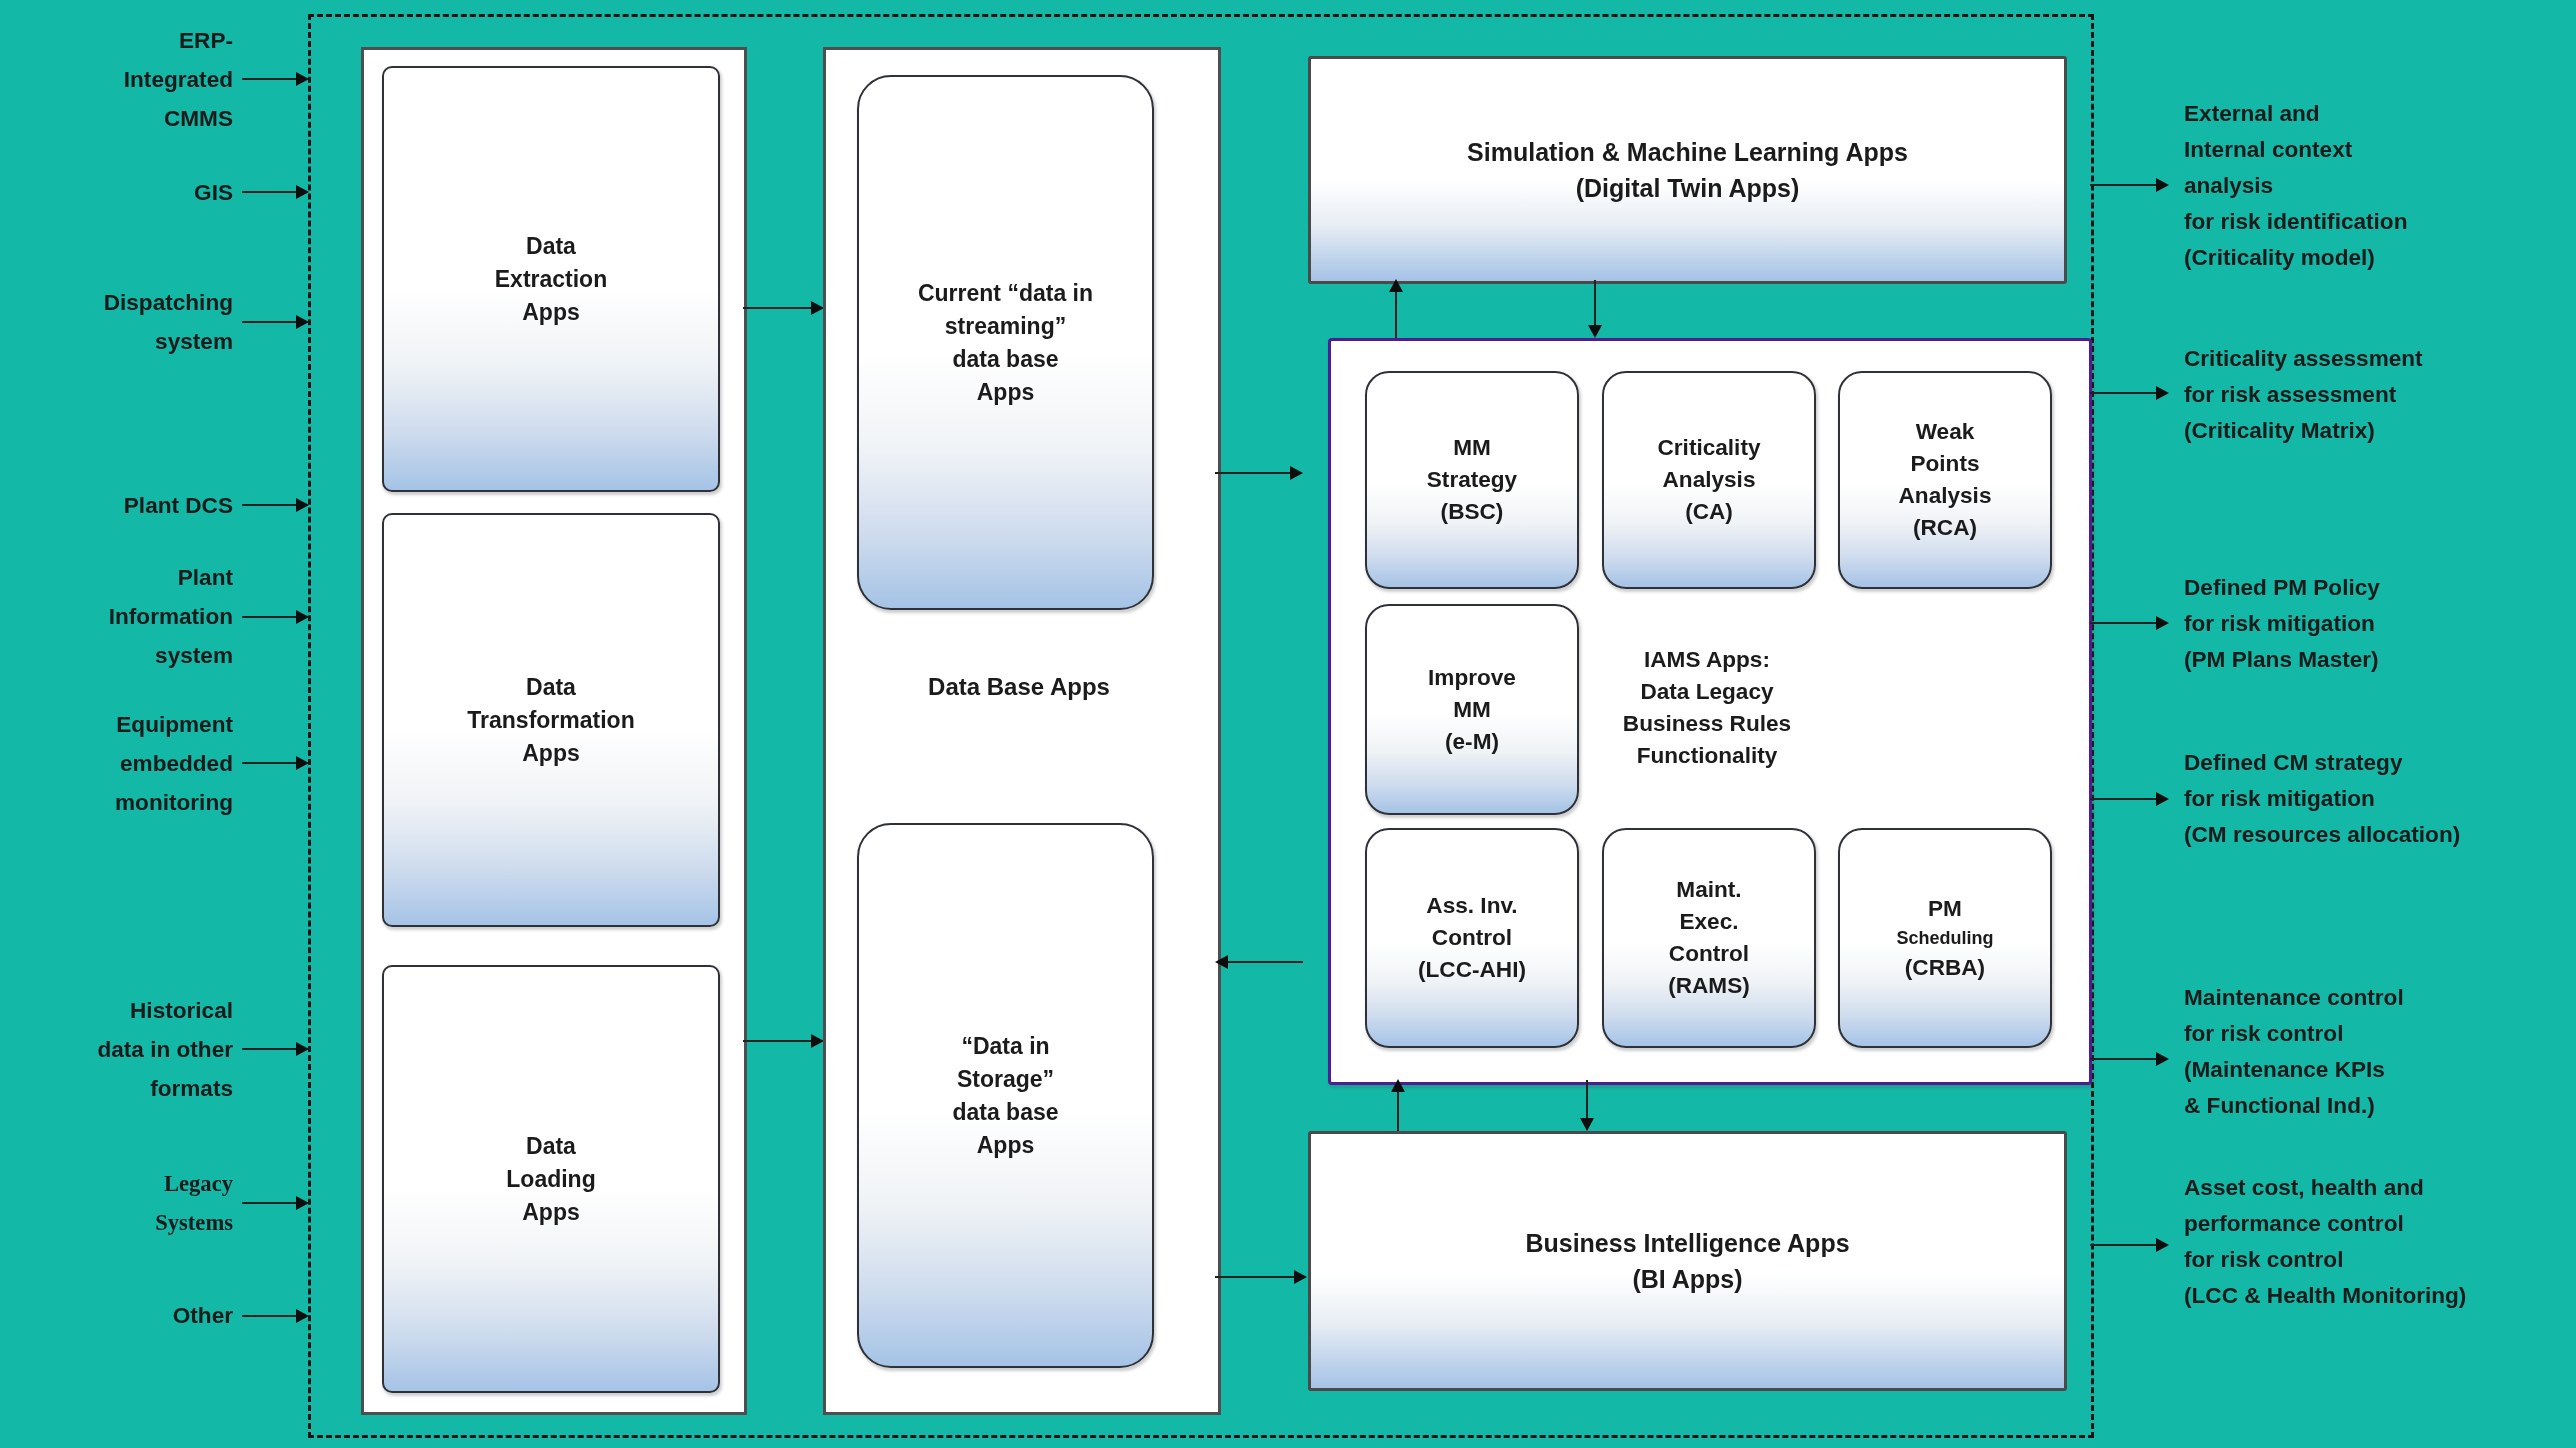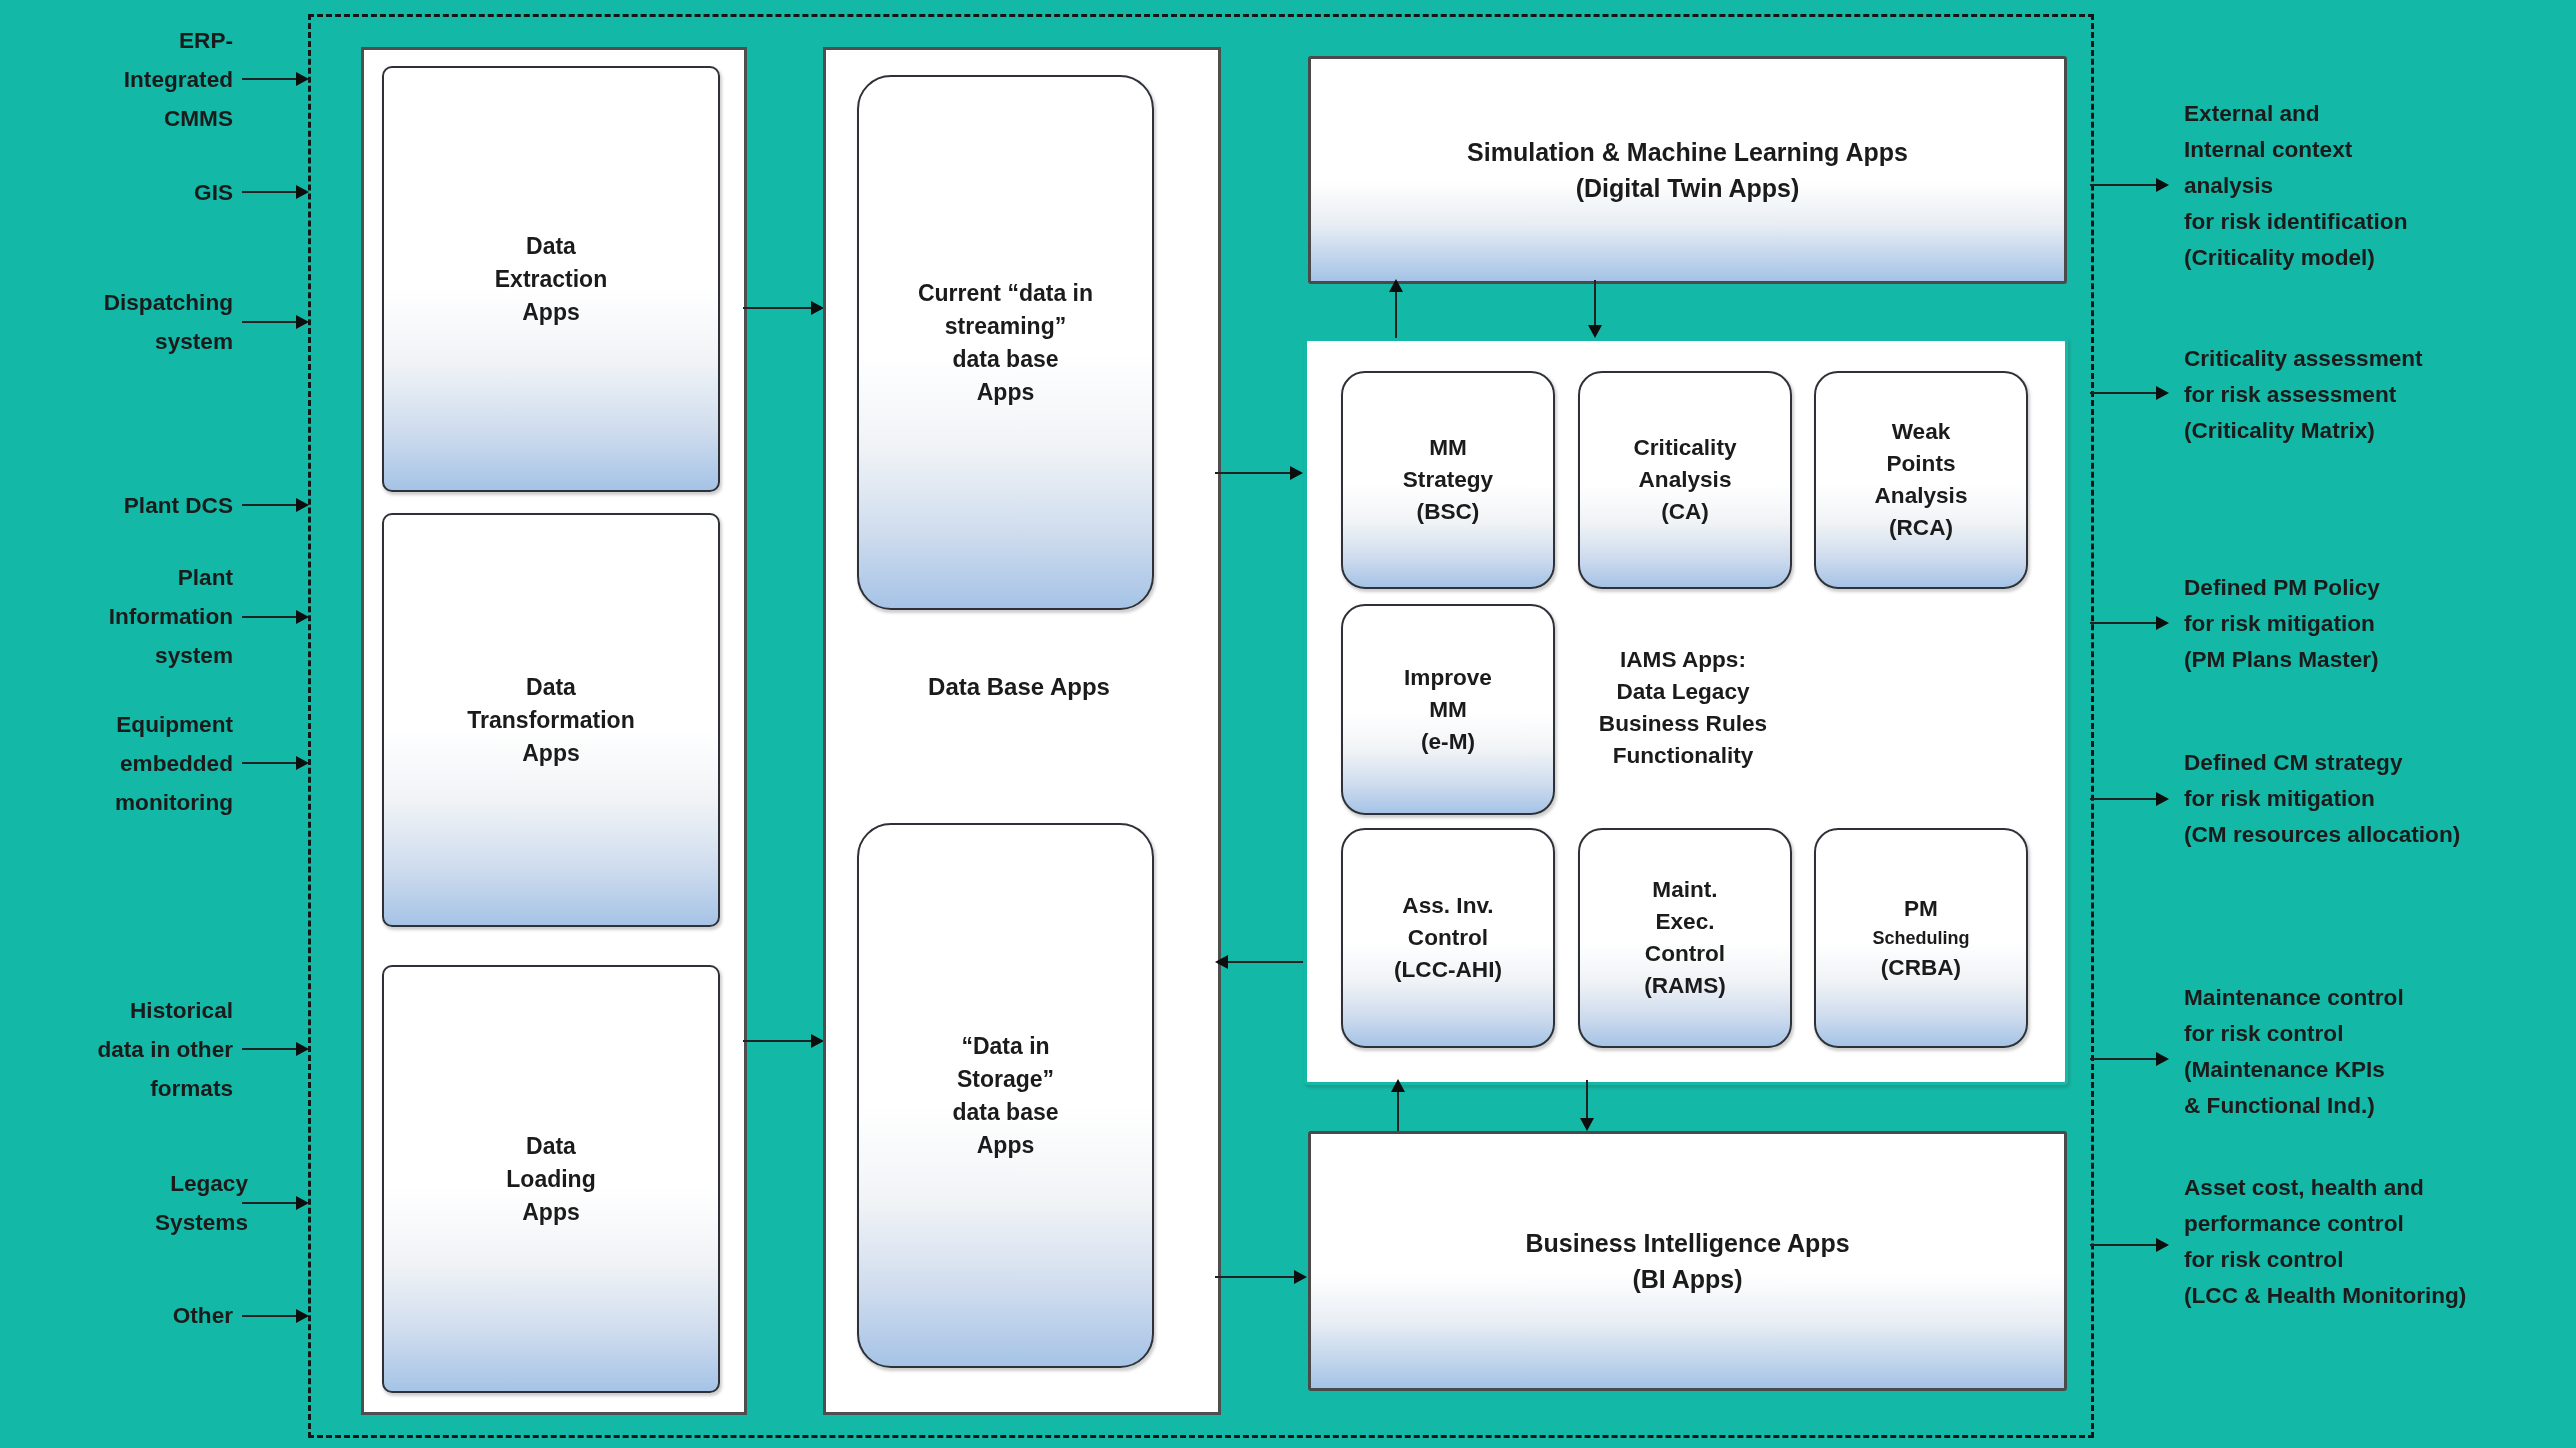--- a/index.html
+++ b/index.html
@@ -25,22 +25,23 @@
   .r32{border-radius:24px;}
   
   .wide-box{
     border:3.8px solid #4a4a4a;border-radius:3px;
     background:linear-gradient(180deg,#ffffff 0%,#ffffff 55%,#e9eef4 74%,#a5c3e6 100%);
     display:flex;align-items:center;justify-content:center;text-align:center;
     font-weight:700;font-size:25px;line-height:36px;
   }
   
   .iams{
-    border:3px solid #14b8a6;border-radius:4px;background:#ffffff;
+    border:3px solid #4c1d95;border-radius:4px;background:#ffffff;
     box-shadow:1.5px 2.3px 3px rgba(60,60,60,0.2);
+    margin-left:24px;
   }
   .box-label{font-size:23px;line-height:33px;font-weight:700;}
   .grid-label{font-size:22.6px;line-height:32px;font-weight:700;}
   .input-label{
     font-size:22.6px;line-height:39px;font-weight:700;text-align:right;
     transform:translateY(-50%);
   }
   .output-label{
     font-size:22.6px;line-height:36px;font-weight:600;text-align:left;
     transform:translateY(-50%);
@@ -86,21 +87,21 @@
   <div class="abs input-label bind-text" style="left:0;width:233px;top:505px;">Plant DCS</div>
   <div class="abs input-label bind-text" style="left:0;width:233px;top:616px;">Plant
 Information
 system</div>
   <div class="abs input-label bind-text" style="left:0;width:233px;top:763px;">Equipment
 embedded
 monitoring</div>
   <div class="abs input-label bind-text" style="left:0;width:233px;top:1049px;">Historical
 data in other
 formats</div>
-  <div class="abs input-label bind-text" style="left:15px;width:233px;top:1203px;">Legacy
+  <div class="abs input-label bind-text" style="left:0;width:233px;top:1203px;font-family:Liberation Serif, serif;">Legacy
 Systems</div>
   <div class="abs input-label bind-text" style="left:0;width:233px;top:1315px;">Other</div>
 
   <div class="arrow h head-r" style="left:242px;top:78px;width:54px;"></div>
   <div class="arrow h head-r" style="left:242px;top:191px;width:54px;"></div>
   <div class="arrow h head-r" style="left:242px;top:321px;width:54px;"></div>
   <div class="arrow h head-r" style="left:242px;top:504px;width:54px;"></div>
   <div class="arrow h head-r" style="left:242px;top:616px;width:54px;"></div>
   <div class="arrow h head-r" style="left:242px;top:762px;width:54px;"></div>
   <div class="arrow h head-r" style="left:242px;top:1048px;width:54px;"></div>

